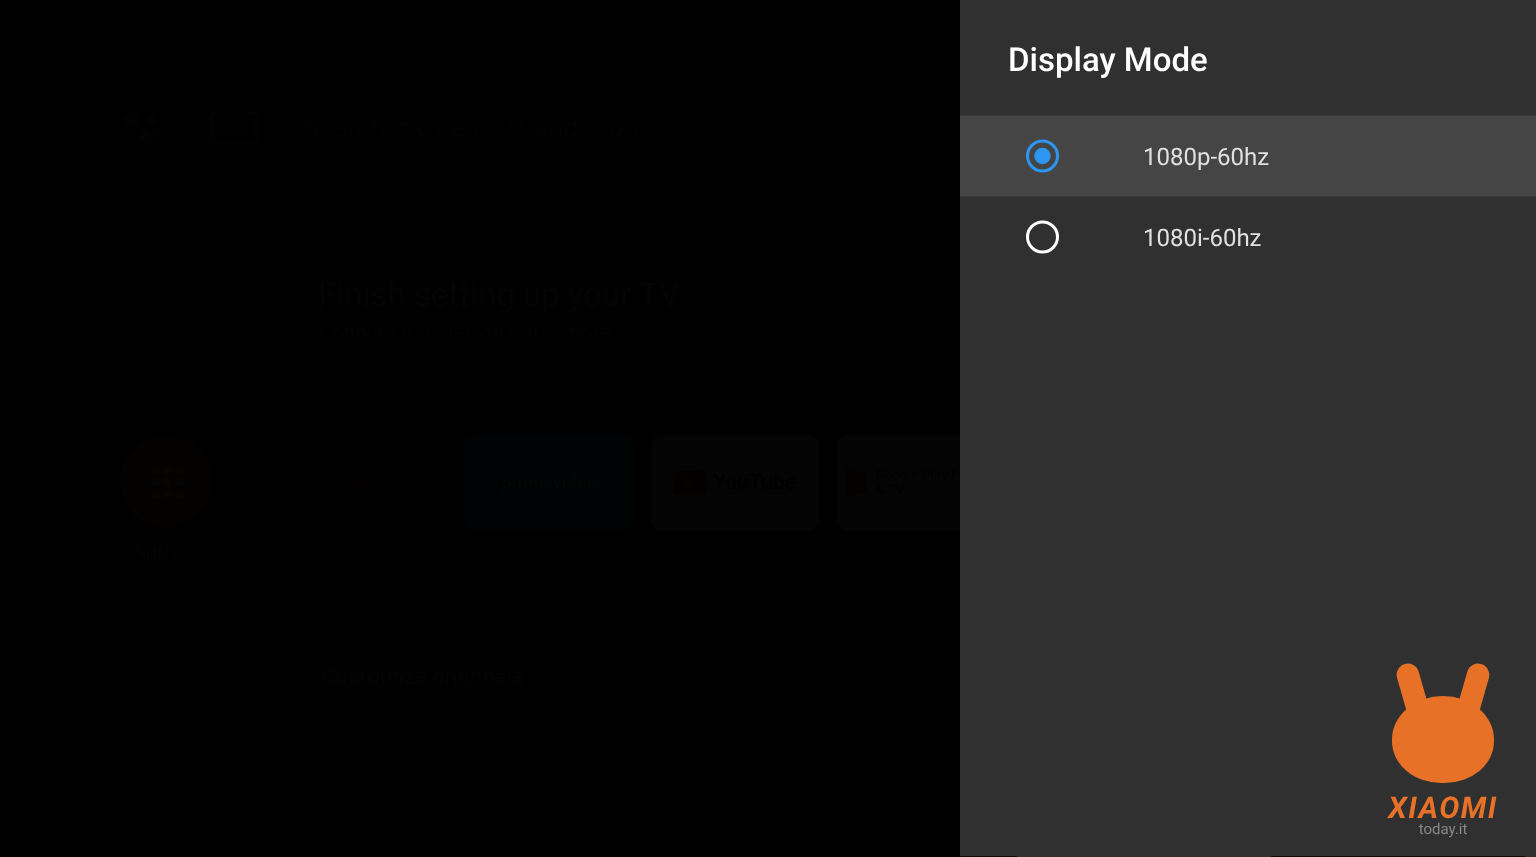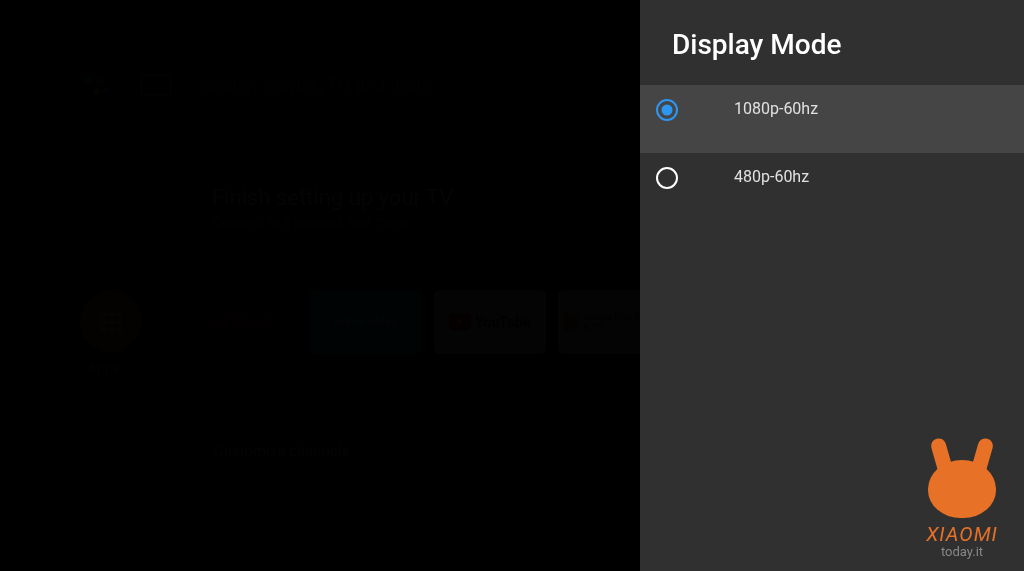--- a/index.html
+++ b/index.html
@@ -184,32 +184,33 @@
     .settings-panel {
       position: absolute;
       top: 0;
       right: 0;
       width: 384px;
       height: 100%;
       background: #303030;
     }
     .panel-title {
       color: #fff;
-      font-size: 28px;
+      font-size: 22px;
       font-weight: 500;
       padding: 28px 0 24px 32px;
     }
     .option-list {
       display: flex;
       flex-direction: column;
     }
     .option-item {
       display: flex;
-      padding: 14px 16px;
-      height: 68px;
+      align-items: center;
+      padding: 14px 44px;
+      height: 54px;
     }
     .option-item.selected {
       background: #454545;
     }
     .radio {
       width: 22px;
       height: 22px;
       border: 2.5px solid #fff;
       border-radius: 50%;
       margin-right: 56px;
@@ -263,27 +264,27 @@
       background: #e67127;
       border-radius: 8px 8px 4px 4px;
       position: absolute;
       top: 0;
     }
     .bunny-ear.left { left: 22px; transform: rotate(-16deg); }
     .bunny-ear.right { right: 22px; transform: rotate(16deg); }
     .watermark-text {
       color: #e67127;
       font-size: 20px;
-      font-weight: normal;
+      font-weight: bold;
       font-style: italic;
       letter-spacing: 1px;
     }
     .watermark-sub {
       color: #888;
-      font-size: 13px;
+      font-size: 10px;
       margin-top: -2px;
     }
   </style>
 </head>
 <body>
 
 <div class="background-layer">
   <div class="dimmed-home">
     <div class="top-bar">
       <div class="assistant-icon">
@@ -335,21 +336,21 @@
 
 <div class="settings-panel">
   <div class="panel-title">Display Mode</div>
   <div class="option-list">
     <div class="option-item selected">
       <div class="radio checked"></div>
       <div class="option-label">1080p-60hz</div>
     </div>
     <div class="option-item">
       <div class="radio"></div>
-      <div class="option-label">480p-60hz</div>
+      <div class="option-label">1080i-60hz</div>
     </div>
   </div>
 </div>
 
 <div class="watermark">
   <div class="bunny">
     <div class="bunny-ear left"></div>
     <div class="bunny-ear right"></div>
     <div class="bunny-head"></div>
   </div>

